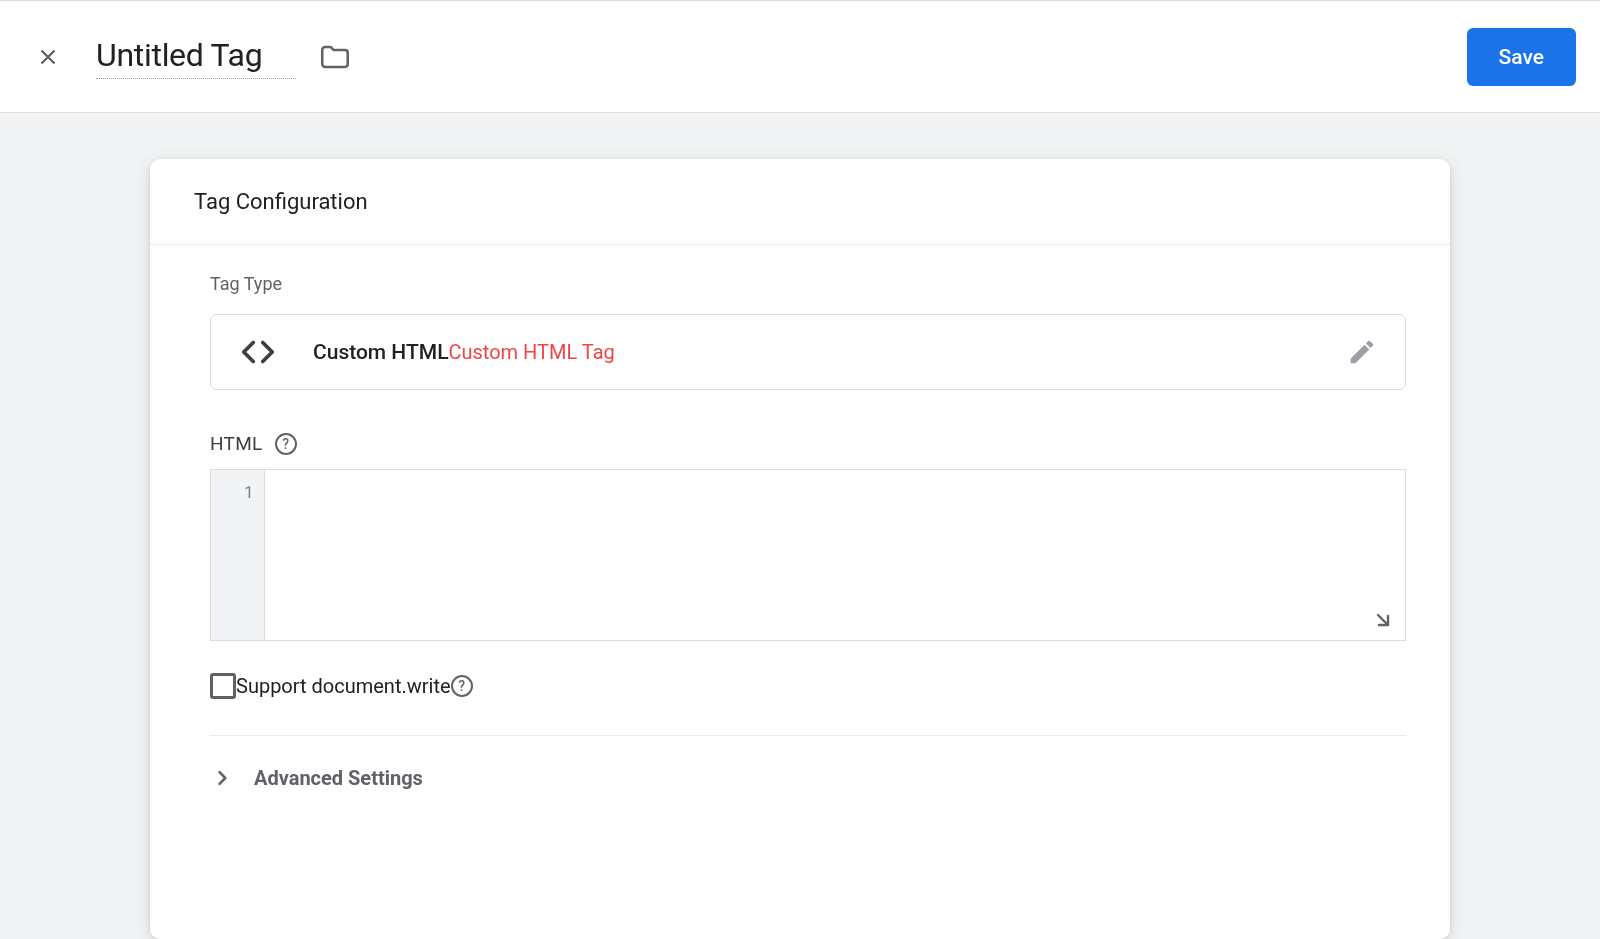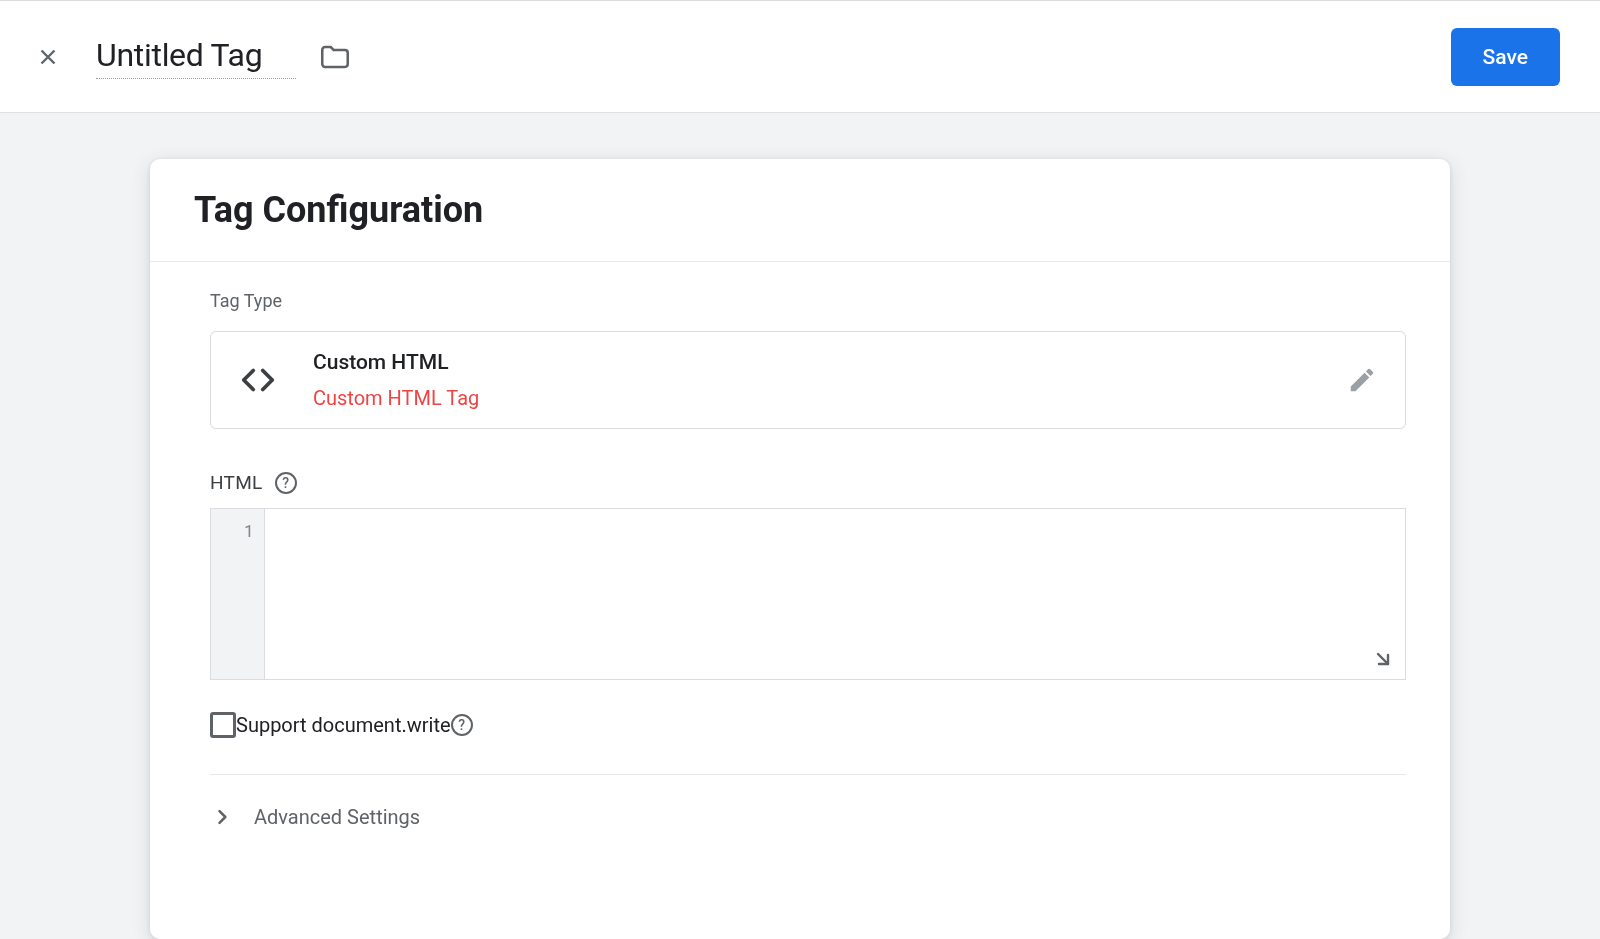--- a/index.html
+++ b/index.html
@@ -72,44 +72,44 @@
     .save-btn {
       background: #1a73e8;
       color: #fff;
       border: none;
       border-radius: 6px;
       padding: 0 32px;
       height: 58px;
       font-size: 21px;
       font-weight: 500;
       cursor: pointer;
-      margin-right: 16px;
+      margin-right: 0;
     }
     .content-area {
       background: #f1f3f4;
       height: calc(939px - 113px);
       padding-top: 46px;
       display: flex;
       justify-content: center;
     }
     .card {
       width: 1300px;
       background: #fff;
       border-radius: 10px;
       box-shadow: 0 4px 18px rgba(60,64,67,0.15), 0 1px 4px rgba(60,64,67,0.12);
       overflow: hidden;
     }
     .card-header {
       padding: 30px 44px 30px 44px;
       border-bottom: 1px solid #e8eaed;
     }
     .card-title {
-      font-size: 36px;
+      font-size: 22px;
       color: #202124;
-      font-weight: 700;
+      font-weight: 400;
     }
     .card-body {
       padding: 28px 44px 0 60px;
     }
     .section-label {
       font-size: 18px;
       color: #5f6368;
       margin-bottom: 20px;
     }
     .tag-type-box {
@@ -127,22 +127,21 @@
       display: flex;
       align-items: center;
     }
     .code-icon svg {
       width: 38px;
       height: 38px;
     }
     .tag-type-text {
       flex: 1;
       display: flex;
-      flex-direction: column;
-      gap: 12px;
+      gap: 0;
     }
     .tag-type-name {
       font-size: 21px;
       font-weight: 500;
       color: #202124;
     }
     .tag-type-desc {
       font-size: 20px;
       color: #ef4444;
     }
@@ -249,21 +248,21 @@
       color: #5f6368;
       display: flex;
     }
     .chevron-icon svg {
       width: 20px;
       height: 20px;
     }
     .advanced-label {
       font-size: 20px;
       color: #5f6368;
-      font-weight: 400;
+      font-weight: 700;
     }
   </style>
 </head>
 <body>
 
 <div class="top-border"></div>
 
 <div class="header">
   <div class="close-btn">
     <svg viewBox="0 0 24 24" fill="none" stroke="currentColor" stroke-width="2.2">

